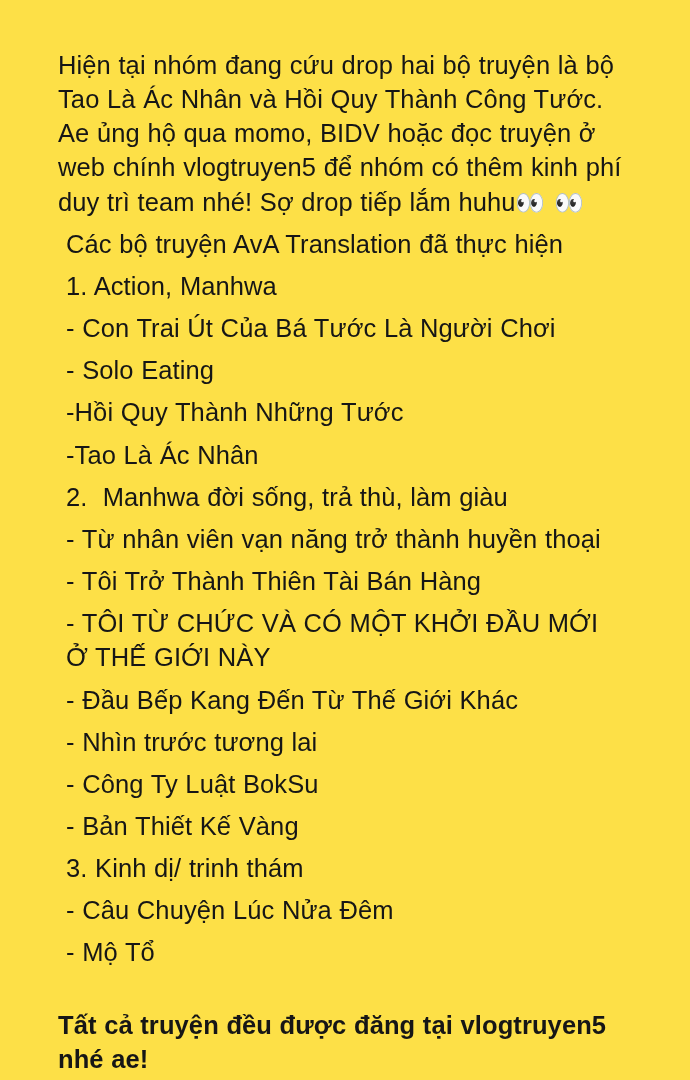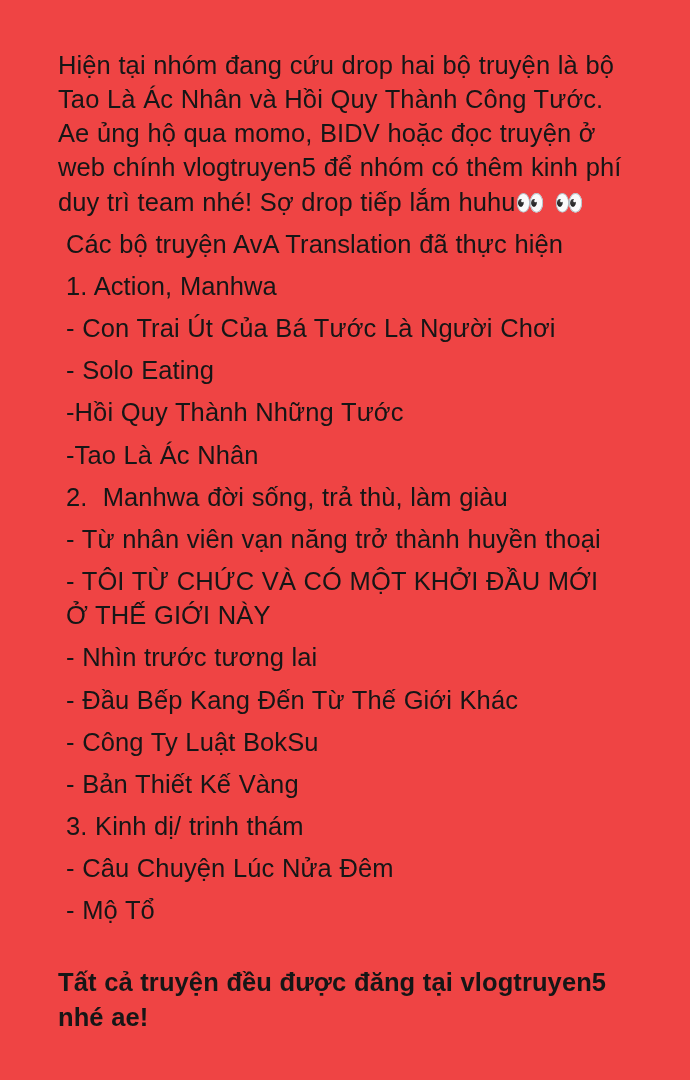--- a/index.html
+++ b/index.html
@@ -12,21 +12,21 @@
     height: 1080px;
     font-family: "Liberation Sans", sans-serif;
     color: #1a1a1a;
     overflow: hidden;
   }
   .page {
     width: 690px;
     height: 1080px;
     box-sizing: border-box;
     padding: 48px 58px 0 58px;
-    background: #ef4444;
+    background: #fde047;
     position: relative;
   }
   .block {
     font-size: 25.5px;
     line-height: 1.34;
     letter-spacing: 0.1px;
     word-spacing: 0.4px;
     color: #161616;
   }
   .para {
@@ -61,23 +61,24 @@
     <p class="para line">Các bộ truyện AvA Translation đã thực hiện</p>
 
     <p class="para line">1. Action, Manhwa</p>
     <p class="para line">- Con Trai Út Của Bá Tước Là Người Chơi</p>
     <p class="para line">- Solo Eating</p>
     <p class="para line">-Hồi Quy Thành Những Tước</p>
     <p class="para line">-Tao Là Ác Nhân</p>
 
     <p class="para line">2.  Manhwa đời sống, trả thù, làm giàu</p>
     <p class="para line">- Từ nhân viên vạn năng trở thành huyền thoại</p>
+    <p class="para line">- Tôi Trở Thành Thiên Tài Bán Hàng</p>
     <p class="para line">- TÔI TỪ CHỨC VÀ CÓ MỘT KHỞI ĐẦU MỚI Ở THẾ GIỚI NÀY</p>
+    <p class="para line">- Đầu Bếp Kang Đến Từ Thế Giới Khác</p>
     <p class="para line">- Nhìn trước tương lai</p>
-    <p class="para line">- Đầu Bếp Kang Đến Từ Thế Giới Khác</p>
     <p class="para line">- Công Ty Luật BokSu</p>
     <p class="para line">- Bản Thiết Kế Vàng</p>
 
     <p class="para line">3. Kinh dị/ trinh thám</p>
     <p class="para line">- Câu Chuyện Lúc Nửa Đêm</p>
     <p class="para line">- Mộ Tổ</p>
 
     <div class="spacer"></div>
 
     <p class="para tail">Tất cả truyện đều được đăng tại vlogtruyen5 nhé ae!</p>

